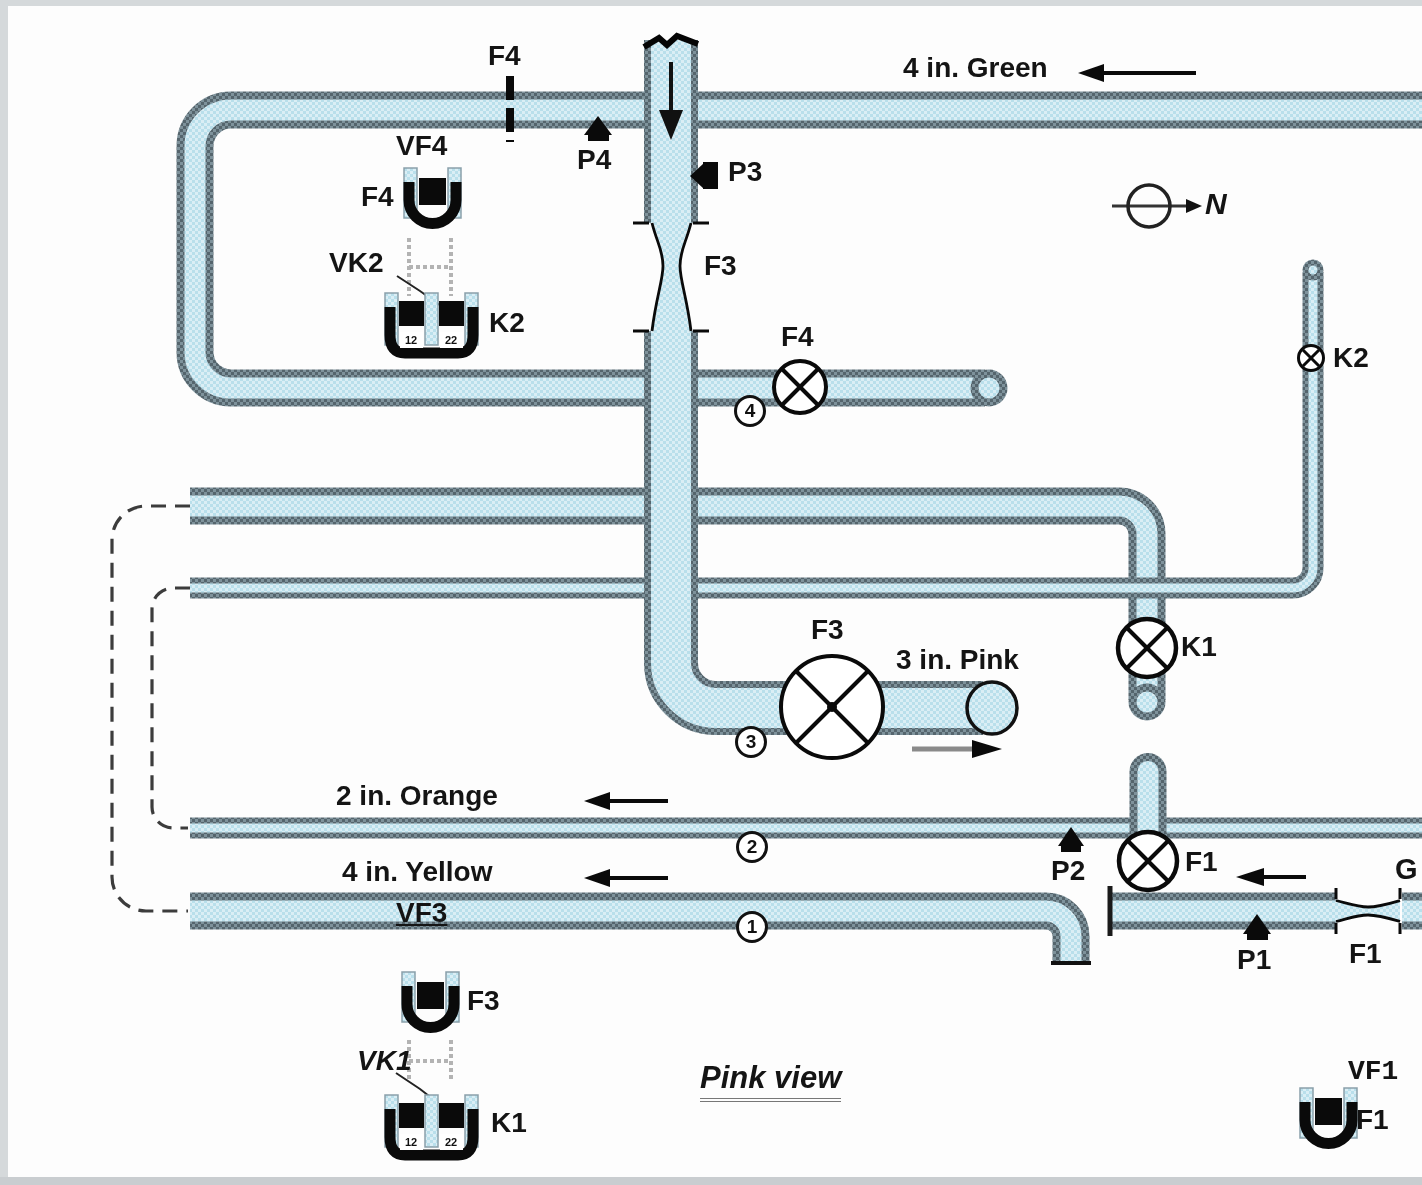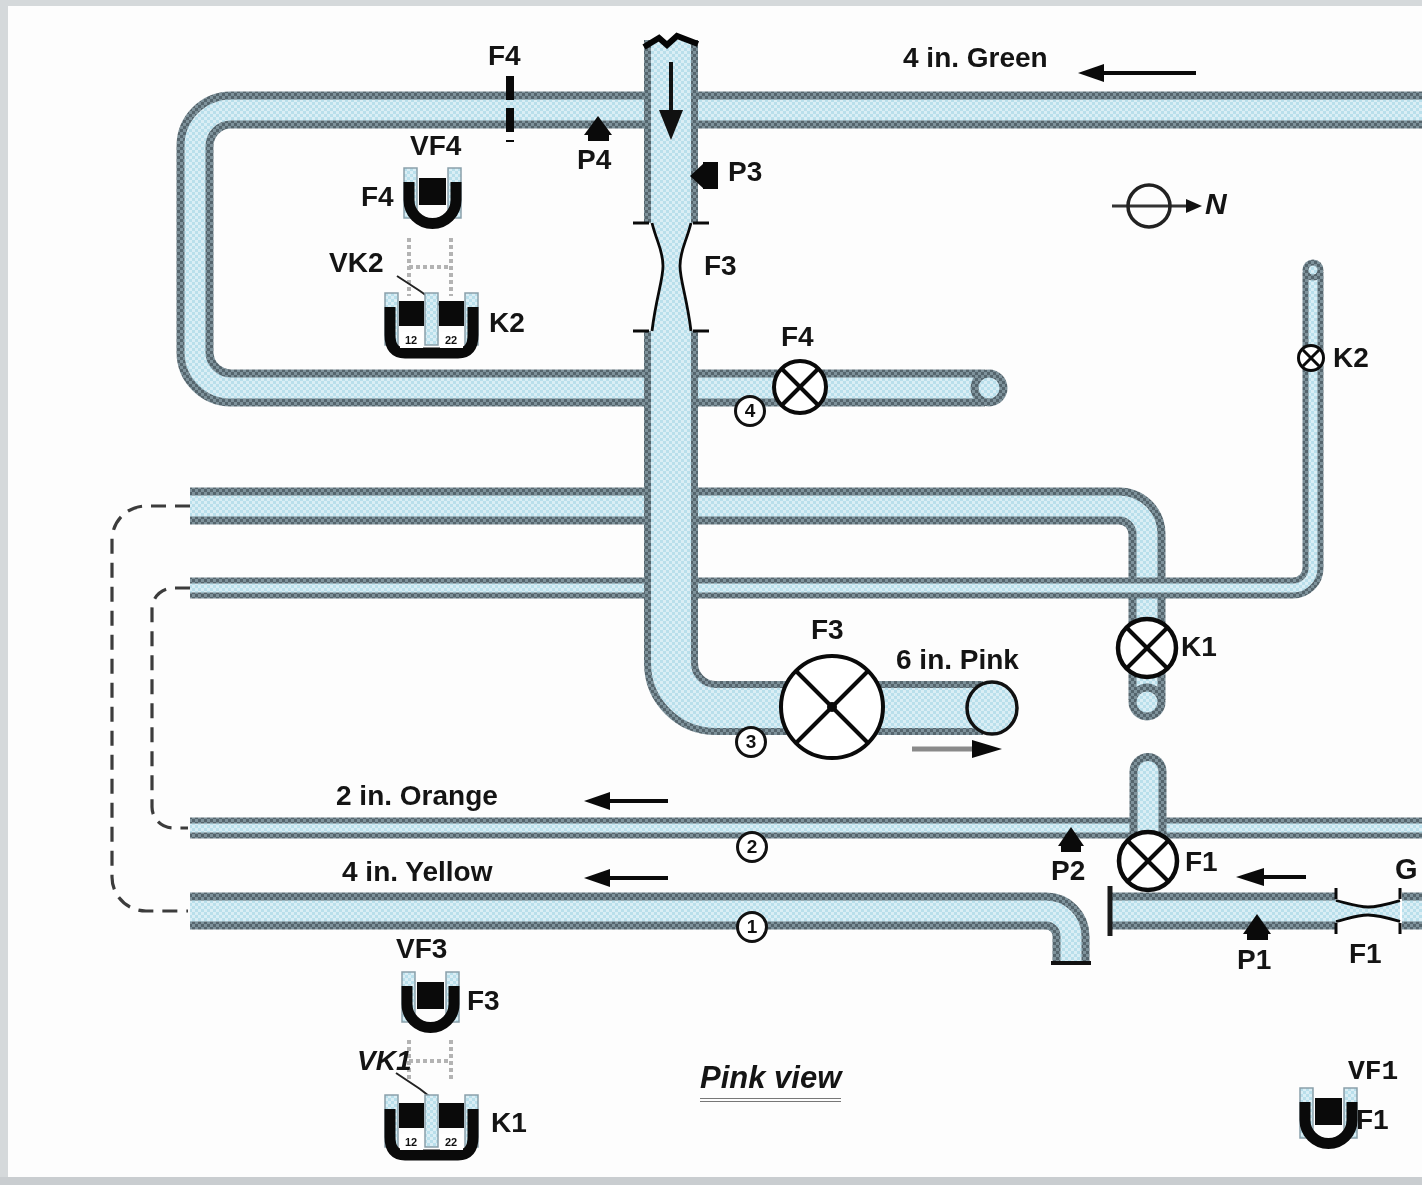--- a/index.html
+++ b/index.html
@@ -257,42 +257,42 @@
       <path d="M 5 14 V 32 A 23.5 23.5 0 0 0 52 32 V 14" fill="none" stroke="#0a0a0a" stroke-width="11"></path>
       <rect x="15" y="10" width="27" height="27" fill="#0a0a0a"></rect>
     </g>
   </svg>
 
   <div class="edge" style="left:0;top:0;width:8px;height:1185px;"></div>
   <div class="edge" style="left:0;top:0;width:1422px;height:6px;"></div>
   <div class="edge" style="left:0;top:1177px;width:1422px;height:8px;background:#c9cdd0;"></div>
 
   <div class="lbl" style="left:488px;top:42px;">F4</div>
-  <div class="lbl" style="left:903px;top:44px;text-align:right;">4 in. Green</div>
+  <div class="lbl" style="left:903px;top:54px;text-align:right;">4 in. Green</div>
   <div class="lbl" style="left:577px;top:146px;">P4</div>
   <div class="lbl" style="left:728px;top:158px;">P3</div>
-  <div class="lbl" style="left:410px;top:132px;">VF4</div>
+  <div class="lbl" style="left:396px;top:132px;">VF4</div>
   <div class="lbl" style="left:361px;top:183px;">F4</div>
   <div class="lbl" style="left:329px;top:249px;">VK2</div>
   <div class="lbl" style="left:489px;top:309px;">K2</div>
   <div class="lbl" style="left:704px;top:252px;">F3</div>
   <div class="lbl it" style="left:1205px;top:189px;font-size:30px;">N</div>
   <div class="lbl" style="left:1333px;top:344px;">K2</div>
   <div class="lbl" style="left:781px;top:323px;">F4</div>
   <div class="lbl" style="left:811px;top:616px;">F3</div>
-  <div class="lbl" style="left:896px;top:646px;">6 in. Pink</div>
+  <div class="lbl" style="left:896px;top:646px;">3 in. Pink</div>
   <div class="lbl" style="left:1181px;top:633px;">K1</div>
   <div class="lbl" style="left:336px;top:782px;">2 in. Orange</div>
   <div class="lbl" style="left:1051px;top:857px;">P2</div>
   <div class="lbl" style="left:1185px;top:848px;">F1</div>
   <div class="lbl" style="left:1395px;top:855px;font-size:29px;">G</div>
   <div class="lbl" style="left:342px;top:858px;">4 in. Yellow</div>
   <div class="lbl" style="left:1237px;top:946px;">P1</div>
   <div class="lbl" style="left:1349px;top:940px;">F1</div>
-  <div class="lbl" style="left:396px;top:935px;">VF3</div>
+  <div class="lbl" style="left:396px;top:899px;text-decoration:underline;">VF3</div>
   <div class="lbl" style="left:467px;top:987px;">F3</div>
   <div class="lbl" style="left:357px;top:1047px;font-style:italic;">VK1</div>
   <div class="lbl" style="left:491px;top:1109px;">K1</div>
   <div class="lbl" style="left:1348px;top:1058px;font-family:Liberation Mono, monospace;">VF1</div>
   <div class="lbl" style="left:1356px;top:1106px;">F1</div>
 
   <div class="lbl it" style="left:700px;top:1062px;font-size:31px;">
     <span class="caption-line">Pink view</span>
   </div>
 

